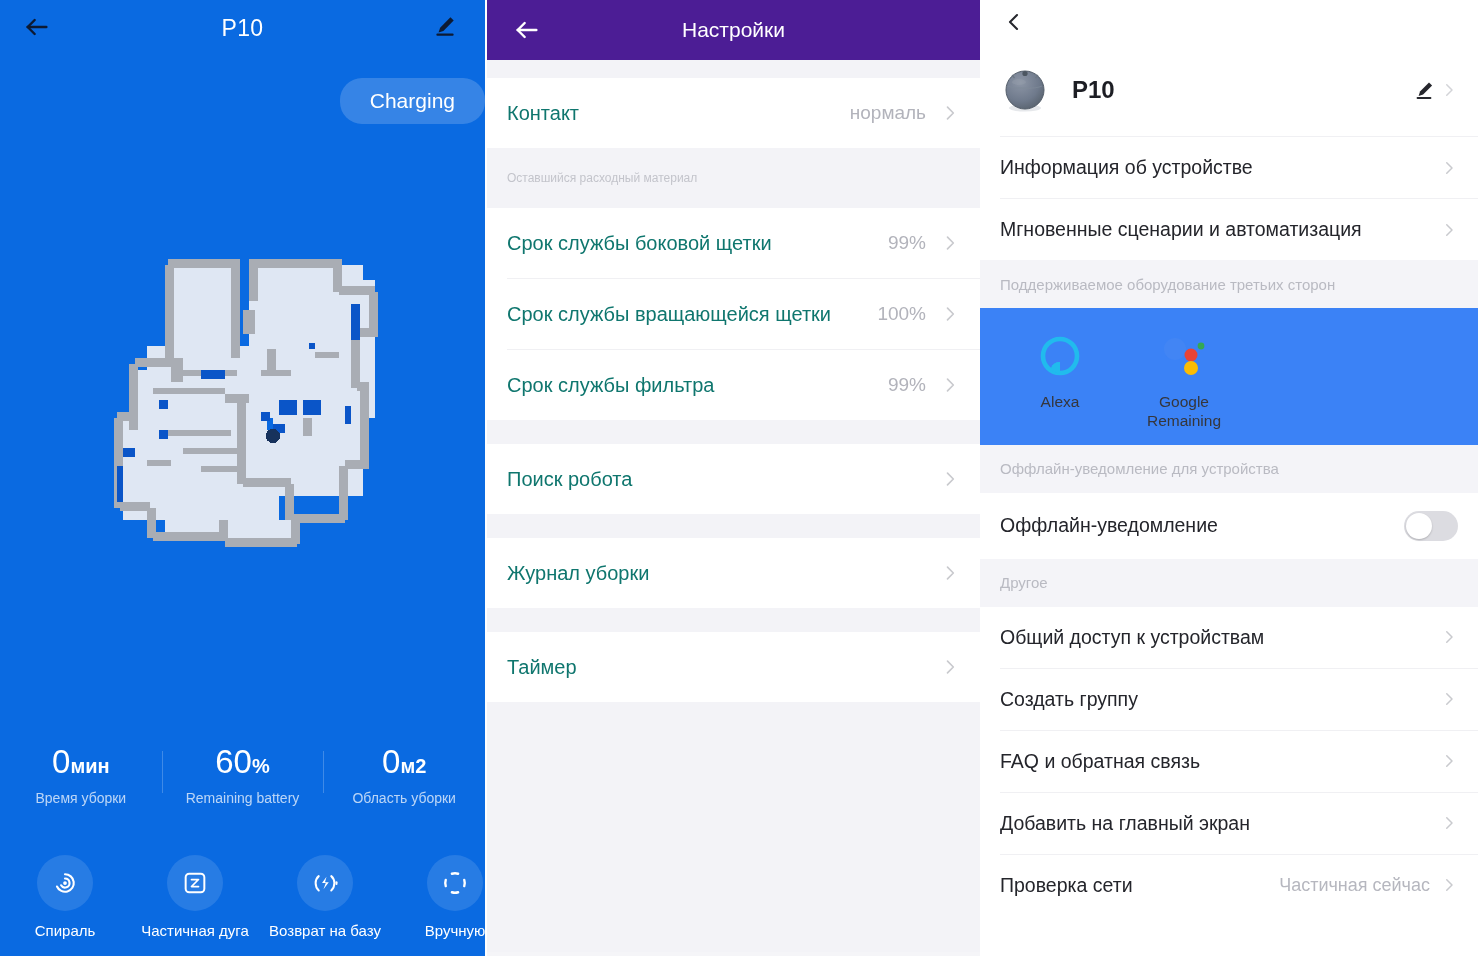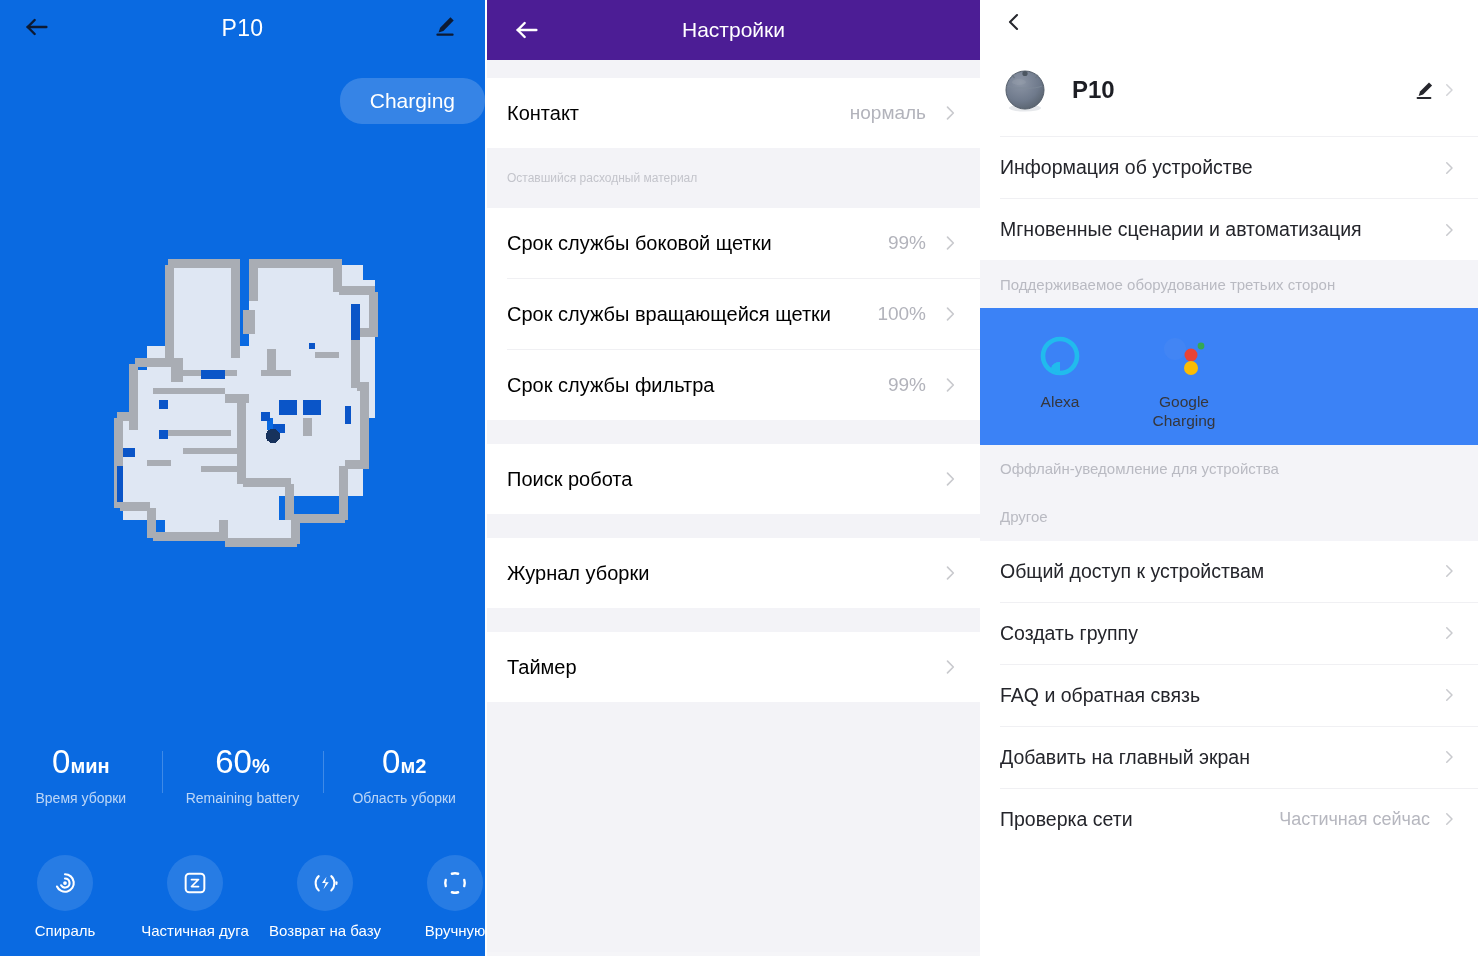--- a/index.html
+++ b/index.html
@@ -80,21 +80,21 @@
   .p2-back { position: absolute; left: 20px; top: 11px; width: 40px; height: 38px;
              display: flex; align-items: center; justify-content: center; }
   .p2-title { width: 100%; text-align: center; color: #ffffff; font-size: 21px; }
 
   .p2-gap { height: 16px; background: #f3f3f7; }
   .p2-list { background: #ffffff; }
   .p2-row {
     height: 70px; display: flex; align-items: center;
     padding: 0 20px 0 20px; background: #ffffff;
   }
-  .p2-row-label { font-size: 20px; color: #000000; flex: 1; }
+  .p2-row-label { font-size: 20px; color: #0f766e; flex: 1; }
   .p2-row-value { font-size: 19px; color: #b2b3bb; margin-right: 14px; }
   .p2-section-head {
     background: #f3f3f7; height: 60px; display: flex; align-items: center;
     padding-left: 20px; font-size: 12px; color: #c3c4cb;
   }
   .p2-spacer { background: #f3f3f7; }
   .p2-divider { height: 1px; background: #f0f0f3; margin-left: 20px; }
   .chev { color: #c9cace; display:flex; align-items:center; }
 
   
@@ -483,26 +483,32 @@
       <div class="p3-assistant">
         <div class="p3-assistant-icon">
           <svg width="52" height="48" viewBox="0 0 52 48">
             <circle cx="17" cy="16" r="11" fill="#4285f4"></circle>
             <circle cx="33" cy="22" r="6.5" fill="#ea4335"></circle>
             <circle cx="33" cy="35" r="7" fill="#fbbc05"></circle>
             <circle cx="43" cy="13" r="3.4" fill="#34a853"></circle>
           </svg>
         </div>
         <div class="p3-assistant-label" style="white-space:pre-line">Google
-Charging</div>
+Remaining</div>
       </div>
     </div>
 
     <div class="p3-section-head">Оффлайн-уведомление для устройства</div>
 
+    <div class="p3-row" style="height:66px">
+      <div class="p3-row-label">Оффлайн-уведомление</div>
+      <div class="p3-toggle">
+        <div class="p3-toggle-knob"></div>
+      </div>
+    </div>
 
     <div class="p3-section-head">Другое</div>
 
     <div class="p3-row">
       <div class="p3-row-label">Общий доступ к устройствам</div>
       <span class="chev">
         <svg width="18" height="18" viewBox="0 0 24 24" fill="none" stroke="#c9cace" stroke-width="2" stroke-linecap="round" stroke-linejoin="round">
             <path d="M9 5l7 7-7 7"></path>
           </svg>
       </span>

